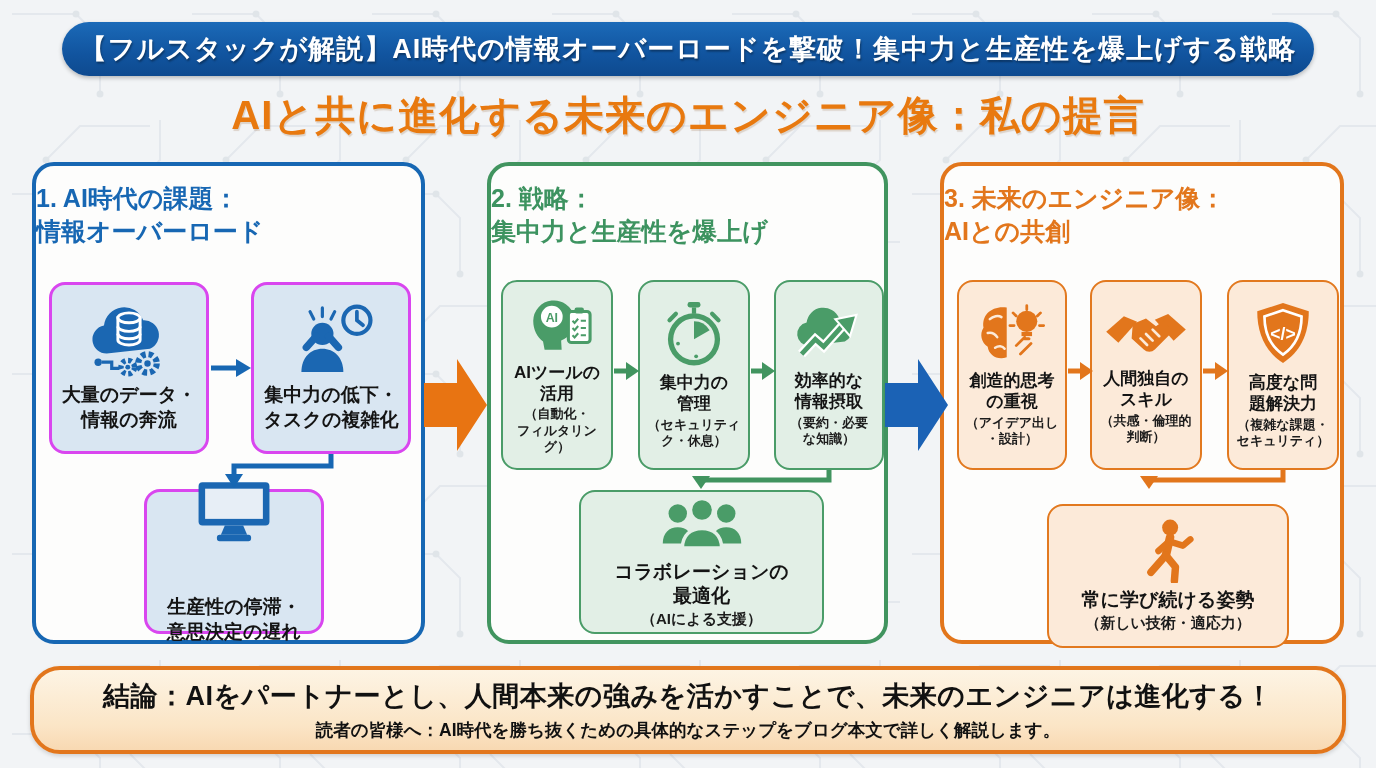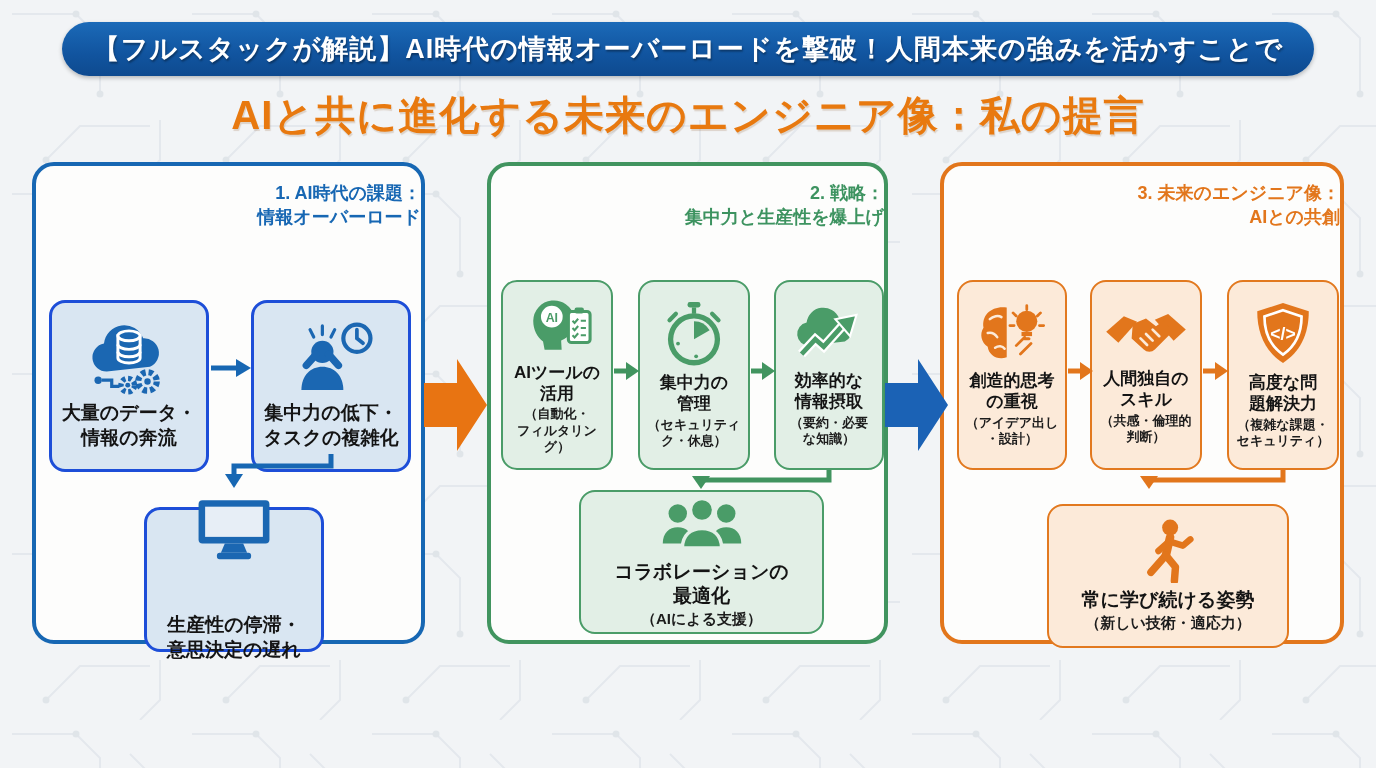--- a/index.html
+++ b/index.html
@@ -30,33 +30,33 @@
     font-size:40px;font-weight:bold;color:#e8790f;letter-spacing:1px;
     text-shadow:1px 2px 1px rgba(120,60,0,.18);
   }
 
   
   .panel{position:absolute;top:162px;height:482px;background:#fdfdfc;border-radius:22px;box-sizing:border-box;}
   .panel.p1{left:32px;width:393px;border:4px solid #1767b3;}
   .panel.p2{left:487px;width:401px;border:4px solid #41945f;}
   .panel.p3{left:940px;width:404px;border:4px solid #e2761c;}
   .panel-header{
-    position:absolute;left:0;top:16px;width:100%;text-align:right;
-    font-weight:bold;font-size:18px;line-height:1.32;white-space:pre-line;
+    position:absolute;left:0;top:16px;width:100%;text-align:left;
+    font-weight:bold;font-size:25px;line-height:1.32;white-space:pre-line;
   }
   .p1 .panel-header{color:#1767b3;}
   .p2 .panel-header{color:#3d9360;}
   .p3 .panel-header{color:#e2761c;}
 
   .ibox{
     position:absolute;box-sizing:border-box;border-radius:16px;
     display:flex;flex-direction:column;align-items:center;justify-content:center;
     text-align:center;padding:4px 2px;
   }
-  .p1 .ibox{background:#d9e6f2;border:3px solid #1d4ed8;margin-top:18px;}
+  .p1 .ibox{background:#d9e6f2;border:3px solid #d946ef;}
   .p2 .ibox{background:#e2efe6;border:2.5px solid #4a9c68;}
   .p3 .ibox{background:#fcead9;border:2.5px solid #e2791f;}
 
   .pre{white-space:pre-line;}
   .box-label{font-size:19px;font-weight:bold;color:#141414;line-height:1.3;margin-top:6px;}
   .box-title{font-size:17px;font-weight:bold;color:#141414;line-height:1.25;margin-top:5px;}
   .box-sub{font-size:13px;font-weight:bold;color:#1c1c1c;line-height:1.25;margin-top:2px;}
   .box-title.lg{font-size:19px;}
   .box-sub.lg{font-size:15px;}
 
@@ -101,21 +101,21 @@
         <circle cx="46" cy="160" r="3.5" fill="#d2d9e0"></circle>
         <circle cx="158" cy="62" r="3.5" fill="#d2d9e0"></circle>
       </pattern>
     </defs>
     <rect width="1376" height="768" fill="url(#circ)"></rect>
   </svg>
 
   <div class="layer">
 
     <div class="banner">
-      <span class="banner-text">【フルスタックが解説】AI時代の情報オーバーロードを撃破！人間本来の強みを活かすことで</span>
+      <span class="banner-text">【フルスタックが解説】AI時代の情報オーバーロードを撃破！集中力と生産性を爆上げする戦略</span>
     </div>
 
     <div class="main-title">AIと共に進化する未来のエンジニア像：私の提言</div>
 
     <div class="panel p1">
       <div class="panel-header pre">1. AI時代の課題：
 情報オーバーロード</div>
 
       <div class="ibox" style="left:13px;top:116px;width:160px;height:172px;">
         <span class="icon c-blue">
@@ -332,15 +332,19 @@
       <svg class="connector" width="404" height="482">
         <line x1="124" y1="205" x2="137" y2="205" stroke="#e2761c" stroke-width="5"></line>
         <polygon points="136,196 149,205 136,214" fill="#e2761c"></polygon>
         <line x1="259" y1="205" x2="272" y2="205" stroke="#e2761c" stroke-width="5"></line>
         <polygon points="271,196 284,205 271,214" fill="#e2761c"></polygon>
         <path d="M339 304V314H205V312" fill="none" stroke="#e2761c" stroke-width="5"></path>
         <polygon points="196,310 214,310 205,323" fill="#e2761c"></polygon>
       </svg>
     </div>
 
+    <div class="conclusion">
+      <div class="conclusion-main">結論：AIをパートナーとし、人間本来の強みを活かすことで、未来のエンジニアは進化する！</div>
+      <div class="conclusion-sub">読者の皆様へ：AI時代を勝ち抜くための具体的なステップをブログ本文で詳しく解説します。</div>
+    </div>
 
   </div>
 </div>
 
 </body></html>

